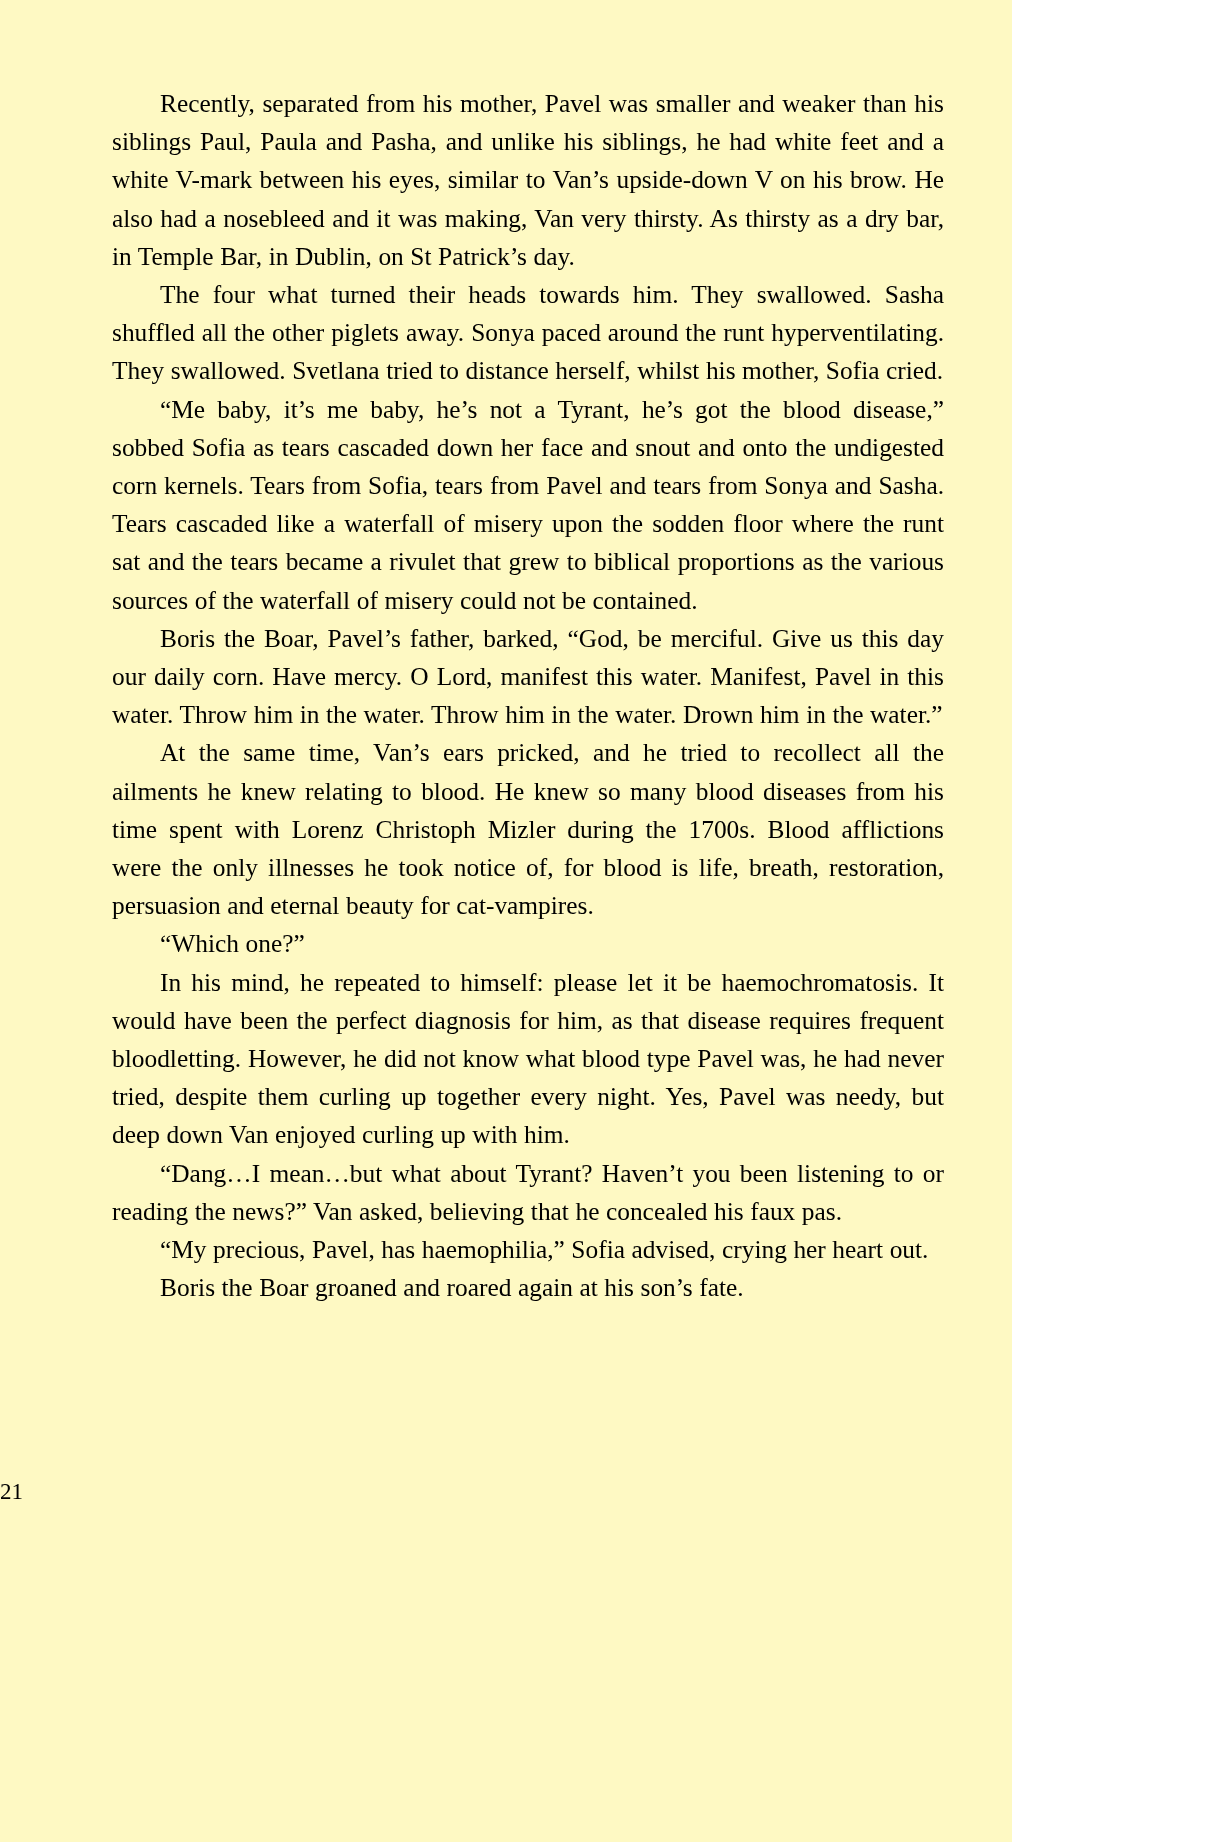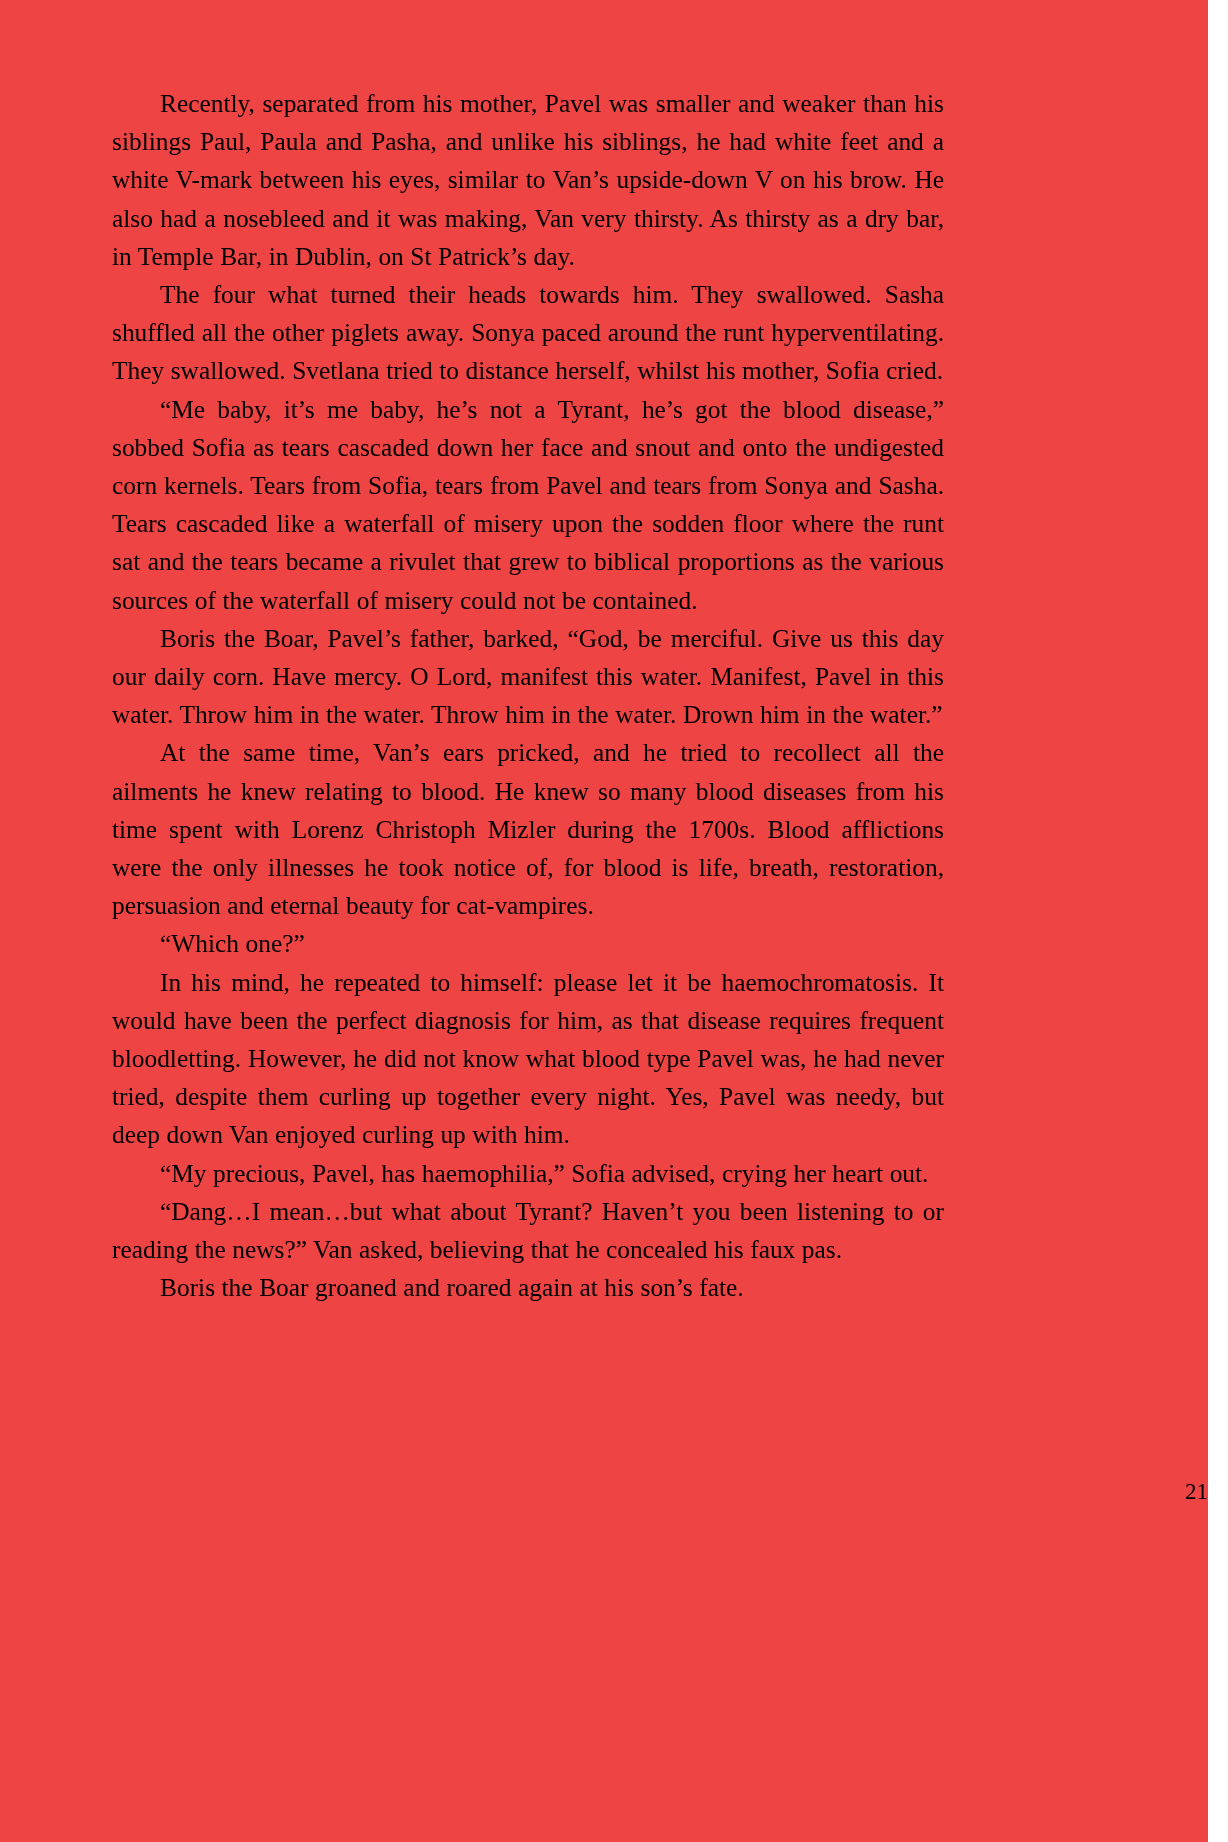--- a/index.html
+++ b/index.html
@@ -6,23 +6,23 @@
     margin: 0;
     padding: 0;
     background: #ffffff;
   }
   body {
     font-family: "Liberation Serif", "DejaVu Serif", serif;
     color: #000000;
   }
   .page {
     position: relative;
-    width: 1208px;
+    width: 1012px;
     height: 1842px;
-    background: #ef4444;
+    background: #fef9c3;
     box-sizing: border-box;
     overflow: hidden;
   }
   .text-column {
     position: absolute;
     left: 112px;
     top: 84px;
     width: 832px;
   }
   p.body-paragraph {
@@ -37,21 +37,21 @@
     word-spacing: 0.2px;
   }
   p.body-paragraph.last-line-natural {
     text-align-last: left;
   }
   .page-number {
     position: absolute;
     left: 0;
     right: 0;
     top: 1478px;
-    text-align: right;
+    text-align: left;
     font-size: 23px;
     line-height: 28px;
   }
 </style>
 </head>
 <body>
 
 <div class="page">
 
   <div class="text-column">
@@ -65,23 +65,23 @@
 
     <p class="body-paragraph last-line-natural">Boris the Boar, Pavel’s father, barked, “God, be merciful. Give us this day our daily corn. Have mercy. O Lord, manifest this water. Manifest, Pavel in this water. Throw him in the water. Throw him in the water. Drown him in the water.”</p>
 
 
     <p class="body-paragraph last-line-natural">At the same time, Van’s ears pricked, and he tried to recollect all the ailments he knew relating to blood. He knew so many blood diseases from his time spent with Lorenz Christoph Mizler during the 1700s. Blood afflictions were the only illnesses he took notice of, for blood is life, breath, restoration, persuasion and eternal beauty for cat-vampires.</p>
 
     <p class="body-paragraph last-line-natural">“Which one?”</p>
 
     <p class="body-paragraph last-line-natural">In his mind, he repeated to himself: please let it be haemochromatosis. It would have been the perfect diagnosis for him, as that disease requires frequent bloodletting. However, he did not know what blood type Pavel was, he had never tried, despite them curling up together every night. Yes, Pavel was needy, but deep down Van enjoyed curling up with him.</p>
 
+    <p class="body-paragraph last-line-natural">“Dang…I mean…but what about Tyrant? Haven’t you been listening to or reading the news?” Van asked, believing that he concealed his faux pas.</p>
+
     <p class="body-paragraph last-line-natural">“My precious, Pavel, has haemophilia,” Sofia advised, crying her heart out.</p>
-
-    <p class="body-paragraph last-line-natural">“Dang…I mean…but what about Tyrant? Haven’t you been listening to or reading the news?” Van asked, believing that he concealed his faux pas.</p>
 
     <p class="body-paragraph last-line-natural">Boris the Boar groaned and roared again at his son’s fate.</p>
 
   </div>
 
   <div class="page-number">21</div>
 
 </div>
 
 </body></html>

